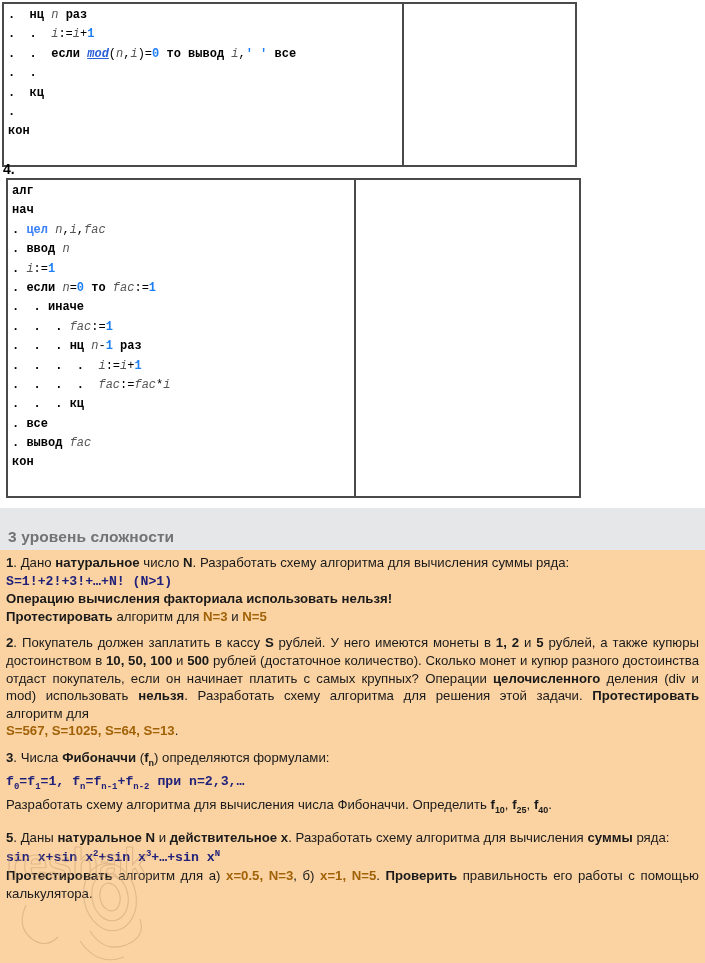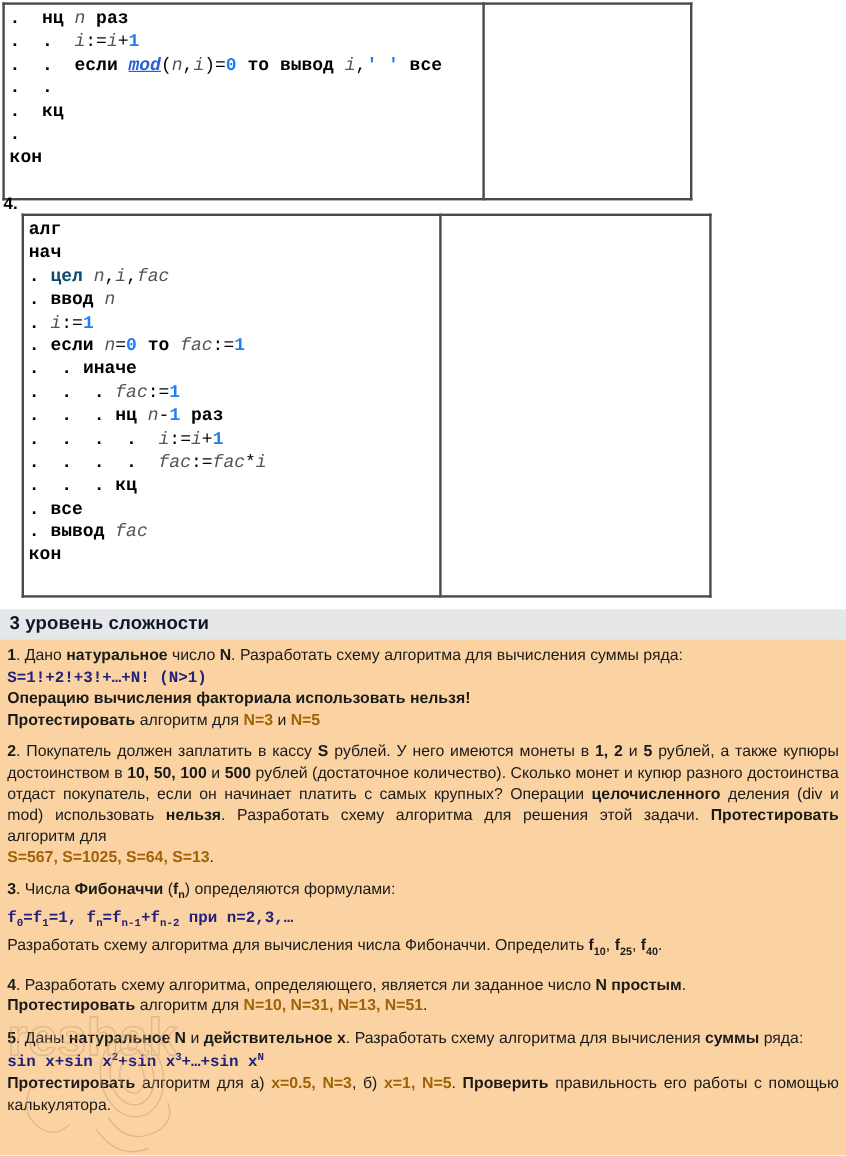--- a/index.html
+++ b/index.html
@@ -26,33 +26,33 @@
     vertical-align: top;
     padding: 0;
   }
   .code-cell {
     padding: 2px 2px 4px 4px;
   }
   .empty-cell { padding: 0; }
 
   .code {
     font-family: "Liberation Mono", "DejaVu Sans Mono", monospace;
-    font-size: 15px;
+    font-size: 12px;
     line-height: 19.4px;
     color: #000000;
     white-space: pre;
   }
   .code .ln { display: block; height: 19.4px; }
 
   
   .kw   { font-weight: bold; color: #000000; }
   .var  { font-style: italic; color: #555555; }
   .num  { font-weight: bold; color: #1f7ff5; }
   .dot  { font-weight: bold; color: #000000; }
-  .typ  { font-weight: bold; color: #0c4a6e; }
+  .typ  { font-weight: bold; color: #3b82f6; }
   .fn   { font-weight: bold; font-style: italic; color: #2b5fd9; text-decoration: underline; }
   .str  { font-weight: bold; color: #1f7ff5; }
   .op   { color: #000000; }
 
   .block-label {
     font-size: 14px;
     font-weight: bold;
     color: #000000;
     margin: 3px 0 2px 3px;
   }
@@ -61,22 +61,22 @@
   .panel {
     position: absolute;
     left: 0;
     right: 0;
     background: #fbd3a3;
   }
   .panel-header {
     background: #e6e7e9;
     font-size: 15.5px;
     font-weight: bold;
-    color: #0f172a;
-    padding: 3px 0 4px 8px;
+    color: #737373;
+    padding: 20px 0 4px 8px;
     letter-spacing: 0.1px;
   }
   .panel-body {
     padding: 4px 6px 8px 6px;
     font-size: 13.2px;
     line-height: 17.6px;
     color: #1a1a1a;
   }
   .task {
     margin-bottom: 9px;
@@ -110,40 +110,39 @@
         <div class="code"><span class="ln"><span class="dot">.</span><span class="op">  </span><span class="kw">нц</span><span class="op"> </span><span class="var">n</span><span class="op"> </span><span class="kw">раз</span></span><span class="ln"><span class="dot">.</span><span class="op">  </span><span class="dot">.</span><span class="op">  </span><span class="var">i</span><span class="op">:=</span><span class="var">i</span><span class="op">+</span><span class="num">1</span></span><span class="ln"><span class="dot">.</span><span class="op">  </span><span class="dot">.</span><span class="op">  </span><span class="kw">если</span><span class="op"> </span><span class="fn">mod</span><span class="op">(</span><span class="var">n</span><span class="op">,</span><span class="var">i</span><span class="op">)=</span><span class="num">0</span><span class="op"> </span><span class="kw">то</span><span class="op"> </span><span class="kw">вывод</span><span class="op"> </span><span class="var">i</span><span class="op">,</span><span class="str">' '</span><span class="op"> </span><span class="kw">все</span></span><span class="ln"><span class="dot">.</span><span class="op">  </span><span class="dot">.</span></span><span class="ln"><span class="dot">.</span><span class="op">  </span><span class="kw">кц</span></span><span class="ln"><span class="dot">.</span></span><span class="ln"><span class="kw">кон</span></span><span class="ln">&nbsp;</span></div>
       </div>
     </td>
     <td class="empty-cell" style="width:171px;"></td>
   </tr>
 </tbody>
   </table>
 
 <div class="block-label" style="position:absolute; left:0px; top:158px;">4.</div>
 
-<table class="code-table" style="position:absolute; left:18px; top:178px; width:573px;">
+<table class="code-table" style="position:absolute; left:6px; top:178px; width:573px;">
   <tbody>
       <tr>
     <td style="width:346px;">
       <div class="code-cell">
         <div class="code"><span class="ln"><span class="kw">алг</span></span><span class="ln"><span class="kw">нач</span></span><span class="ln"><span class="dot">.</span><span class="op"> </span><span class="typ">цел</span><span class="op"> </span><span class="var">n</span><span class="op">,</span><span class="var">i</span><span class="op">,</span><span class="var">fac</span></span><span class="ln"><span class="dot">.</span><span class="op"> </span><span class="kw">ввод</span><span class="op"> </span><span class="var">n</span></span><span class="ln"><span class="dot">.</span><span class="op"> </span><span class="var">i</span><span class="op">:=</span><span class="num">1</span></span><span class="ln"><span class="dot">.</span><span class="op"> </span><span class="kw">если</span><span class="op"> </span><span class="var">n</span><span class="op">=</span><span class="num">0</span><span class="op"> </span><span class="kw">то</span><span class="op"> </span><span class="var">fac</span><span class="op">:=</span><span class="num">1</span></span><span class="ln"><span class="dot">.</span><span class="op">  </span><span class="dot">.</span><span class="op"> </span><span class="kw">иначе</span></span><span class="ln"><span class="dot">.</span><span class="op">  </span><span class="dot">.</span><span class="op">  </span><span class="dot">.</span><span class="op"> </span><span class="var">fac</span><span class="op">:=</span><span class="num">1</span></span><span class="ln"><span class="dot">.</span><span class="op">  </span><span class="dot">.</span><span class="op">  </span><span class="dot">.</span><span class="op"> </span><span class="kw">нц</span><span class="op"> </span><span class="var">n</span><span class="op">-</span><span class="num">1</span><span class="op"> </span><span class="kw">раз</span></span><span class="ln"><span class="dot">.</span><span class="op">  </span><span class="dot">.</span><span class="op">  </span><span class="dot">.</span><span class="op">  </span><span class="dot">.</span><span class="op">  </span><span class="var">i</span><span class="op">:=</span><span class="var">i</span><span class="op">+</span><span class="num">1</span></span><span class="ln"><span class="dot">.</span><span class="op">  </span><span class="dot">.</span><span class="op">  </span><span class="dot">.</span><span class="op">  </span><span class="dot">.</span><span class="op">  </span><span class="var">fac</span><span class="op">:=</span><span class="var">fac</span><span class="op">*</span><span class="var">i</span></span><span class="ln"><span class="dot">.</span><span class="op">  </span><span class="dot">.</span><span class="op">  </span><span class="dot">.</span><span class="op"> </span><span class="kw">кц</span></span><span class="ln"><span class="dot">.</span><span class="op"> </span><span class="kw">все</span></span><span class="ln"><span class="dot">.</span><span class="op"> </span><span class="kw">вывод</span><span class="op"> </span><span class="var">fac</span></span><span class="ln"><span class="kw">кон</span></span><span class="ln">&nbsp;</span></div>
       </div>
     </td>
     <td class="empty-cell" style="width:223px;"></td>
   </tr>
 </tbody>
   </table>
 
 <div class="panel" style="top:508px; bottom:0;">
   <div class="panel-header">3 уровень сложности</div>
   <div class="panel-body">
     <div class="task"><span class="b">1</span><span>. Дано </span><span class="b">натуральное</span><span> число </span><span class="b">N</span><span>. Разработать схему алгоритма для вычисления суммы ряда:</span><br><span class="f">S=1!+2!+3!+…+N! (N&gt;1)</span><br><span class="b">Операцию вычисления факториала использовать нельзя!</span><br><span class="b">Протестировать</span><span> алгоритм для </span><span class="n">N=3</span><span> и </span><span class="n">N=5</span></div>
     <div class="task"><span class="b">2</span><span>. Покупатель должен заплатить в кассу </span><span class="b">S</span><span> рублей. У него имеются монеты в </span><span class="b">1, 2</span><span> и </span><span class="b">5</span><span> рублей, а также купюры достоинством в </span><span class="b">10, 50, 100</span><span> и </span><span class="b">500</span><span> рублей (достаточное количество). Сколько монет и купюр разного достоинства отдаст покупатель, если он начинает платить с самых крупных? Операции </span><span class="b">целочисленного</span><span> деления (div и mod) использовать </span><span class="b">нельзя</span><span>. Разработать схему алгоритма для решения этой задачи. </span><span class="b">Протестировать</span><span> алгоритм для </span><br><span class="n">S=567, S=1025, S=64, S=13</span><span>.</span></div>
     <div class="task"><span class="b">3</span><span>.  Числа </span><span class="b">Фибоначчи</span><span> (</span><span class="b">f</span><sub class="b">n</sub><span>) определяются формулами:</span><br><span class="f">f</span><sub class="f">0</sub><span class="f">=f</span><sub class="f">1</sub><span class="f">=1,  f</span><sub class="f">n</sub><span class="f">=f</span><sub class="f">n-1</sub><span class="f">+f</span><sub class="f">n-2</sub><span class="f">  при n=2,3,…</span><br><span>Разработать схему алгоритма для вычисления числа Фибоначчи. Определить </span><span class="b">f</span><sub class="b">10</sub><span>, </span><span class="b">f</span><sub class="b">25</sub><span>, </span><span class="b">f</span><sub class="b">40</sub><span>.</span></div>
-    <div class="task"><span class="b">4</span><span>. Разработать схему алгоритма, определяющего, является ли заданное число </span><span class="b">N простым</span><span>.</span><br><span class="b">Протестировать</span><span> алгоритм для </span><span class="n">N=10, N=31, N=13, N=51</span><span>.</span></div>
     <div class="task"><span class="b">5</span><span>. Даны </span><span class="b">натуральное N</span><span> и </span><span class="b">действительное x</span><span>. Разработать схему алгоритма для вычисления </span><span class="b">суммы</span><span> ряда:</span><br><span class="f">sin x+sin x</span><sup class="f">2</sup><span class="f">+sin x</span><sup class="f">3</sup><span class="f">+…+sin x</span><sup class="f">N</sup><br><span class="b">Протестировать</span><span> алгоритм для а) </span><span class="n">x=0.5, N=3</span><span>, б) </span><span class="n">x=1, N=5</span><span>. </span><span class="b">Проверить</span><span> правильность его работы с помощью калькулятора.</span></div>
   </div>
 
   <svg class="watermark" viewBox="0 0 200 118">
     <g fill="none" stroke="#c9a274" stroke-width="1.1">
       <text x="4" y="34" font-family="Liberation Sans, sans-serif" font-size="44" font-weight="bold" fill="none" stroke="#c9a274" stroke-width="1.1">reshak</text>
       <ellipse cx="108" cy="52" rx="26" ry="34" transform="rotate(-12 108 52)"></ellipse>
       <ellipse cx="108" cy="52" rx="18" ry="24" transform="rotate(-12 108 52)"></ellipse>
       <ellipse cx="108" cy="52" rx="10" ry="14" transform="rotate(-12 108 52)"></ellipse>
       <path d="M88 86 q 14 22 36 14 q 20 -8 14 -26"></path>

